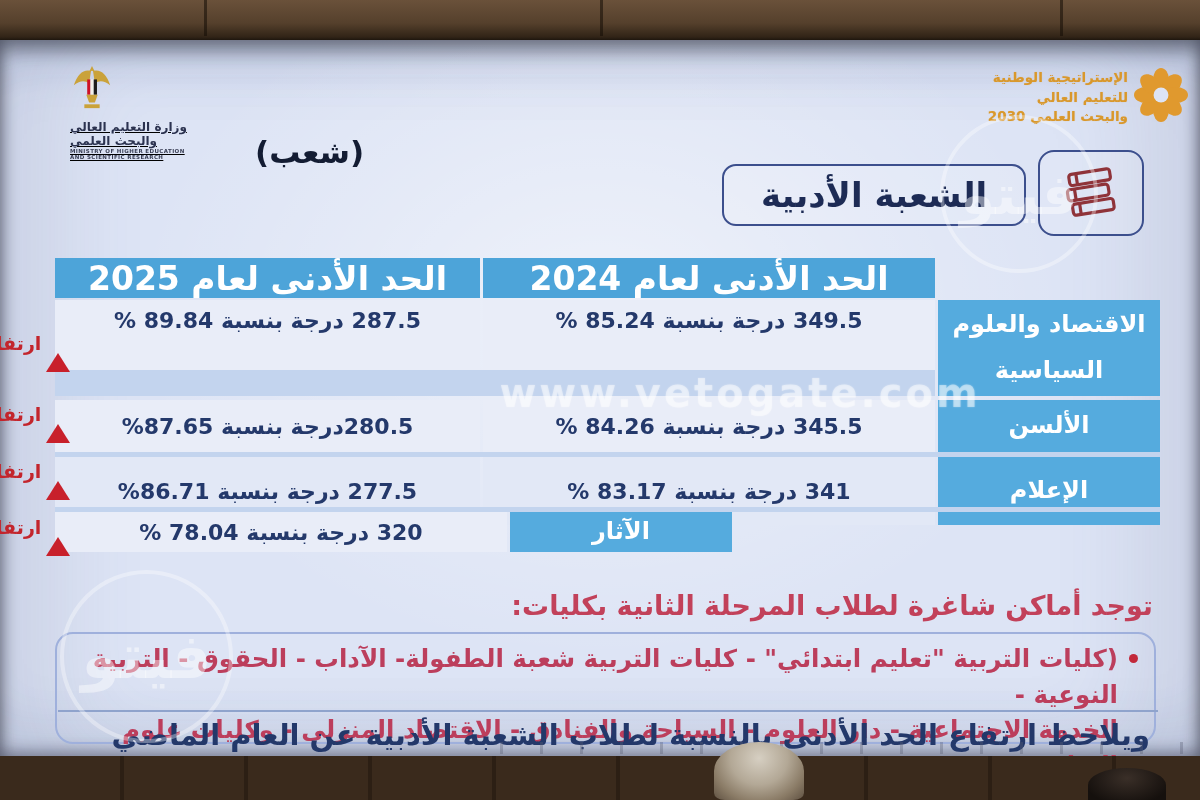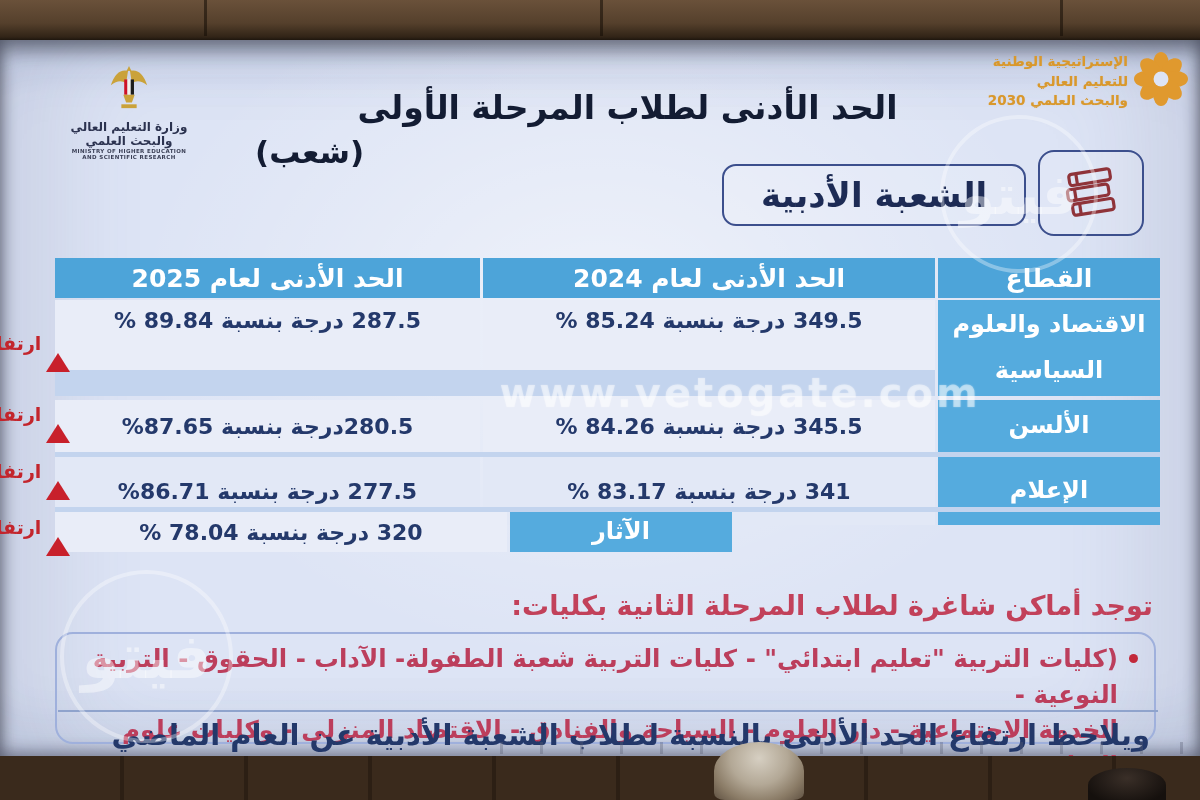--- a/index.html
+++ b/index.html
@@ -25,48 +25,48 @@
   .screen{position:absolute;left:0;top:40px;width:1200px;height:718px;
     background:
       radial-gradient(ellipse at 50% 38%,rgba(255,255,255,.5) 0%,rgba(255,255,255,0) 55%),
       linear-gradient(180deg,#ccd6ec 0%,#dde4f5 8%,#dde4f5 90%,#d2dbee 100%);
     box-shadow:inset 0 10px 18px rgba(10,10,20,.45), inset 0 -8px 14px rgba(30,30,50,.35),
                inset 60px 0 90px rgba(70,80,120,.12), inset -60px 0 90px rgba(70,80,120,.12);}
   .reflection-row{position:absolute;left:470px;top:702px;width:720px;height:12px;opacity:.35;
     background:repeating-linear-gradient(90deg,transparent 0 30px,#5a5f74 30px 33px,transparent 33px 40px);}
 
   
-  .ministry{position:absolute;left:54px;top:24px;width:150px;text-align:center;}
+  .ministry{position:absolute;left:70px;top:24px;width:150px;text-decoration:underline;}
   .ministry .ar{font-size:12px;font-weight:bold;color:#2c3350;margin-top:2px;}
   .ministry .en{font-size:5.5px;letter-spacing:.4px;color:#3a3f55;font-weight:bold;}
 
   .main-title{position:absolute;left:255px;top:48px;width:745px;text-align:center;
     color:#131c33;font-weight:bold;font-size:33px;letter-spacing:.5px;}
   .main-title-2{position:absolute;left:255px;top:94px;width:490px;text-align:left;
     color:#131c33;font-weight:bold;font-size:31px;}
 
-  .strategy{position:absolute;right:12px;top:12px;display:flex;align-items:flex-start;gap:6px;}
+  .strategy{position:absolute;right:12px;top:28px;display:flex;align-items:flex-start;gap:6px;}
   .strategy-text{color:#d9982c;font-weight:bold;font-size:13.5px;text-align:right;line-height:1.45;
     text-shadow:0 0 1px rgba(217,152,44,.4);}
 
   .section-badge{position:absolute;left:722px;top:124px;width:300px;height:58px;
     border:2px solid #3c4f8d;border-radius:14px;display:flex;align-items:center;justify-content:center;
     color:#1d2b55;font-size:34px;font-weight:bold;background:rgba(255,255,255,.12);}
   .books-box{position:absolute;left:1038px;top:110px;width:102px;height:82px;
     border:2px solid #3c4f8d;border-radius:16px;display:flex;align-items:center;justify-content:center;
     background:rgba(255,255,255,.10);}
 
   
   .table{position:absolute;left:55px;top:218px;width:1105px;}
   .trow{position:absolute;left:0;display:flex;}
   .cell{box-sizing:border-box;display:flex;align-items:center;justify-content:center;text-align:center;}
   .c2025{width:425px;margin-right:3px;}
   .c2024{width:452px;margin-right:3px;}
   .csec {width:222px;}
-  .hcell{background:#4da4d9;color:#fff;font-weight:bold;font-size:25px;}
+  .hcell{background:#4da4d9;color:#fff;font-weight:bold;font-size:33px;}
   .scell{background:#55abde;color:#fff;font-weight:bold;font-size:24px;line-height:1.9;}
   .dcell{background:#e9edf8;color:#24396b;font-weight:bold;font-size:22px;}
   .dcell.tint{background:#e2e8f6;}
   .band{position:absolute;left:0;width:1105px;background:#c3d4ee;}
 
   
   .rise{position:absolute;left:-17px;display:flex;align-items:center;gap:5px;}
   .rise-label{color:#c3252c;font-size:19px;font-weight:bold;white-space:nowrap;direction:rtl;}
   .up-arrow{width:24px;}
   .up-arrow .tip{width:0;height:0;margin:0 auto;
@@ -117,21 +117,20 @@
         <rect x="21.4" y="16" width="3.4" height="16" fill="#f2f0ea"></rect>
         <rect x="24.8" y="16" width="3.4" height="16" fill="#1c1c1c"></rect>
         <path d="M17 32 L29 32 L26 40 L20 40 Z" fill="#caa23a"></path>
         <rect x="15" y="42" width="16" height="4" fill="#caa23a"></rect>
       </svg>
       <div class="ar">وزارة التعليم العالي والبحث العلمي</div>
       <div class="en">MINISTRY OF HIGHER EDUCATION</div>
       <div class="en">AND SCIENTIFIC RESEARCH</div>
     </div>
 
-    <div class="main-title" dir="rtl">الحد الأدنى لطلاب المرحلة الأولى</div>
     <div class="main-title-2" dir="rtl">(شعب)</div>
 
     <div class="strategy">
       <div class="strategy-text" dir="rtl">
         <div>الإستراتيجية الوطنية</div>
         <div>للتعليم العالي</div>
         <div>والبحث العلمي 2030</div>
       </div>
       <svg width="54" height="54" viewBox="-20 -20 40 40">
         <g fill="#e0992e">
@@ -160,21 +159,20 @@
           <line x1="21" y1="40" x2="21" y2="52"></line>
         </g>
       </svg>
     </div>
 
     <div class="table">
 
       <div class="trow" style="top:0;height:40px">
         <div class="cell hcell c2025" dir="rtl">الحد الأدنى لعام 2025</div>
         <div class="cell hcell c2024" dir="rtl">الحد الأدنى لعام 2024</div>
-        <div class="cell hcell csec" dir="rtl">القطاع</div>
       </div>
 
       <div class="trow" style="top:42px;height:96px">
         <div class="cell dcell c2025" dir="rtl" style="align-items:flex-start;padding-top:8px">287.5 درجة بنسبة 89.84 %</div>
         <div class="cell dcell c2024" dir="rtl" style="align-items:flex-start;padding-top:8px">349.5 درجة بنسبة 85.24 %</div>
         <div class="cell scell csec" dir="rtl" style="flex-direction:column;justify-content:center">الاقتصاد والعلوم السياسية</div>
       </div>
       <div class="band" style="top:112px;height:26px;width:880px"></div>
 
       <div class="trow" style="top:142px;height:52px">

